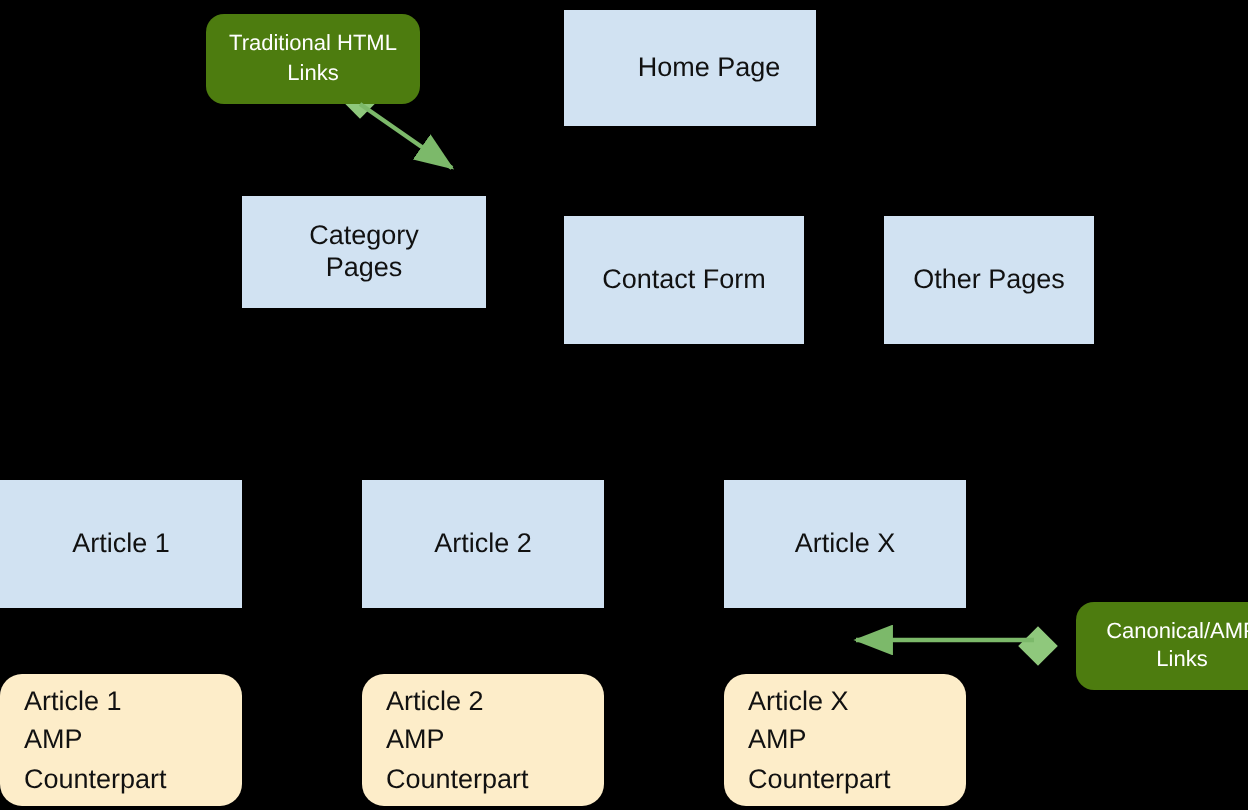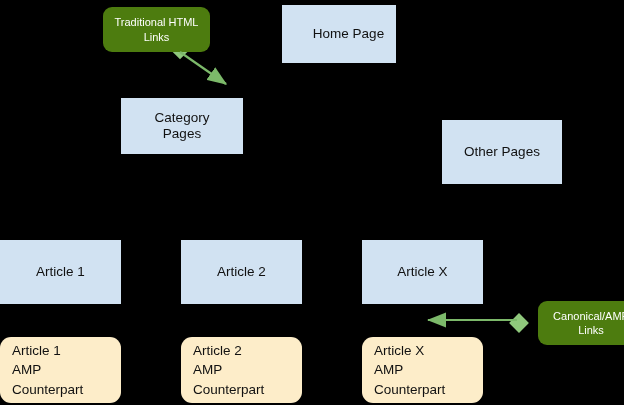--- a/index.html
+++ b/index.html
@@ -90,31 +90,34 @@
     width: 624px;
     height: 405px;
     pointer-events: none;
   }
 </style>
 </head>
 <body>
 
 <div id="canvas">
 
-  <div class="node page" style="left:282px; top:5px; width:114px; height:58px;padding-left:19px;">
+  <div class="node page" style="left:282px; top:5px; width:126px; height:58px;padding-left:19px;">
     <span>Home Page</span>
   </div>
 
   <div class="node page" style="left:121px; top:98px; width:122px; height:56px;">
     <span>Category
 Pages</span>
   </div>
 
+  <div class="node page" style="left:282px; top:108px; width:120px; height:64px;">
+    <span>Contact Form</span>
+  </div>
 
-  <div class="node page" style="left:442px; top:120px; width:120px; height:64px;">
+  <div class="node page" style="left:442px; top:108px; width:105px; height:64px;">
     <span>Other Pages</span>
   </div>
 
   <div class="node page" style="left:0px; top:240px; width:121px; height:64px;">
     <span>Article 1</span>
   </div>
 
   <div class="node page" style="left:181px; top:240px; width:121px; height:64px;">
     <span>Article 2</span>
   </div>

